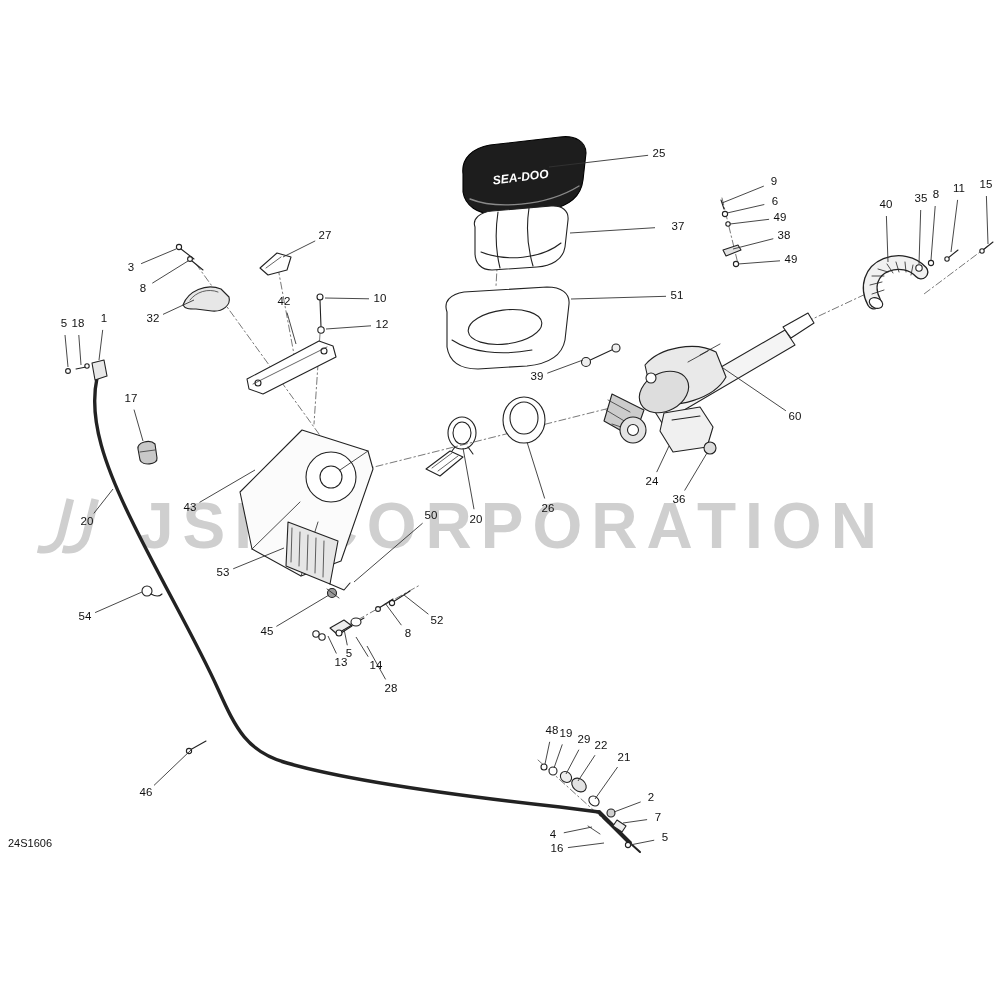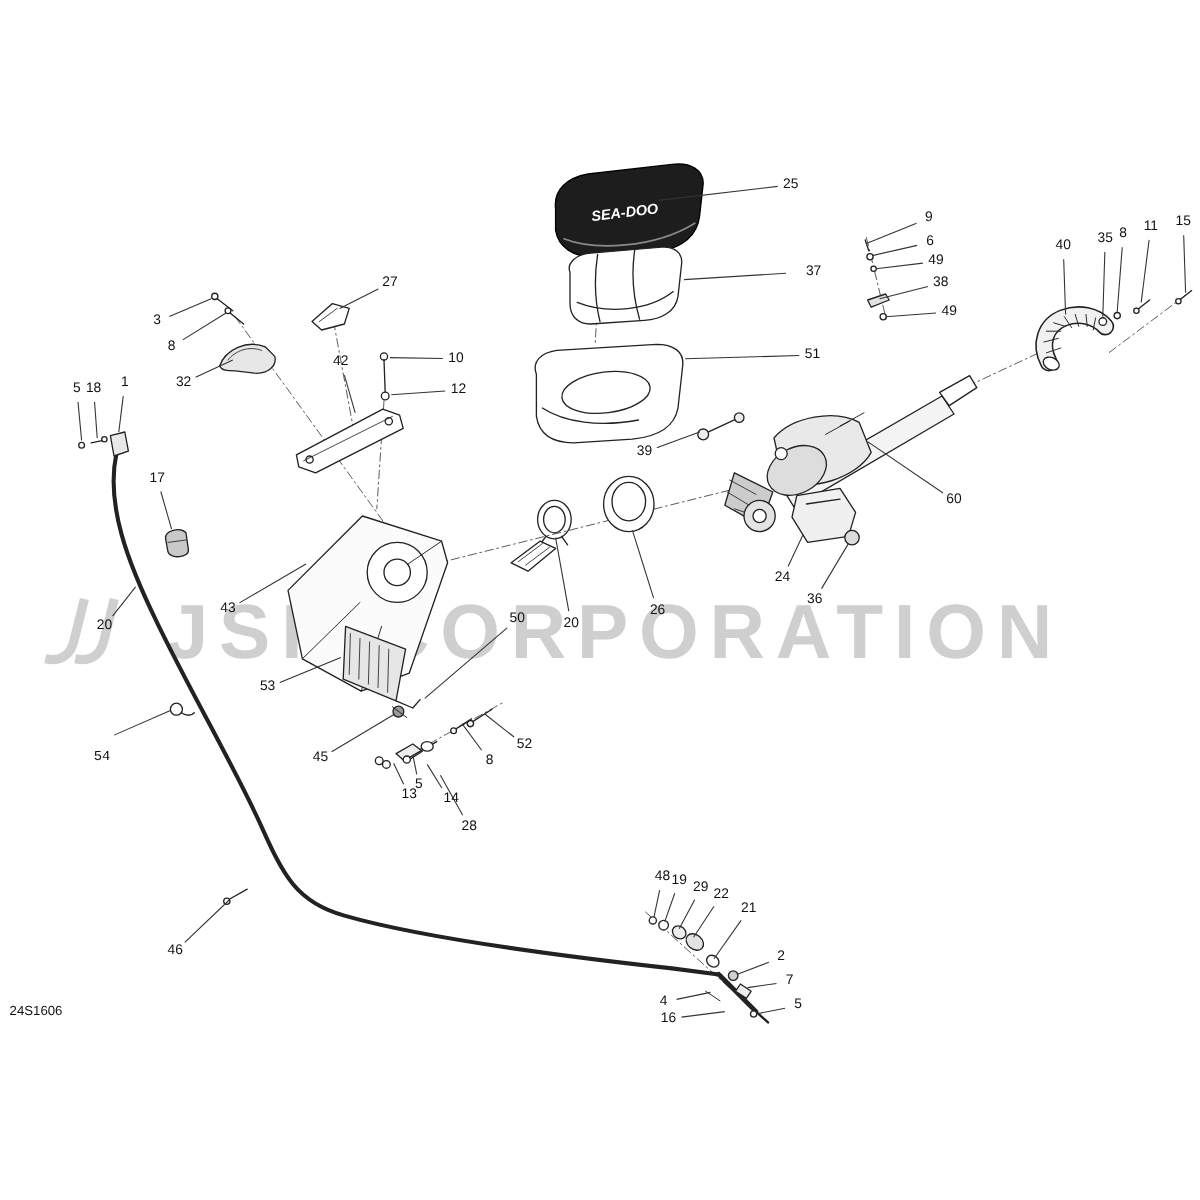--- a/index.html
+++ b/index.html
@@ -324,21 +324,21 @@
       <div class="callout" style="left: 795px; top: 417px;">60</div>
       <div class="callout" style="left: 131px; top: 399px;">17</div>
       <div class="callout" style="left: 652px; top: 482px;">24</div>
       <div class="callout" style="left: 679px; top: 500px;">36</div>
       <div class="callout" style="left: 548px; top: 509px;">26</div>
       <div class="callout" style="left: 476px; top: 520px;">20</div>
       <div class="callout" style="left: 190px; top: 508px;">43</div>
       <div class="callout" style="left: 87px; top: 522px;">20</div>
       <div class="callout" style="left: 431px; top: 516px;">50</div>
       <div class="callout" style="left: 223px; top: 573px;">53</div>
-      <div class="callout" style="left: 85px; top: 631px; font-family: Liberation Mono, monospace;">54</div>
+      <div class="callout" style="left: 85px; top: 617px;">54</div>
       <div class="callout" style="left: 267px; top: 632px;">45</div>
       <div class="callout" style="left: 437px; top: 621px;">52</div>
       <div class="callout" style="left: 408px; top: 634px;">8</div>
       <div class="callout" style="left: 349px; top: 654px;">5</div>
       <div class="callout" style="left: 341px; top: 663px; text-align: center;">13</div>
       <div class="callout" style="left: 376px; top: 666px;">14</div>
       <div class="callout" style="left: 391px; top: 689px;">28</div>
       <div class="callout" style="left: 146px; top: 793px;">46</div>
       <div class="callout" style="left: 552px; top: 731px;">48</div>
       <div class="callout" style="left: 566px; top: 734px;">19</div>

